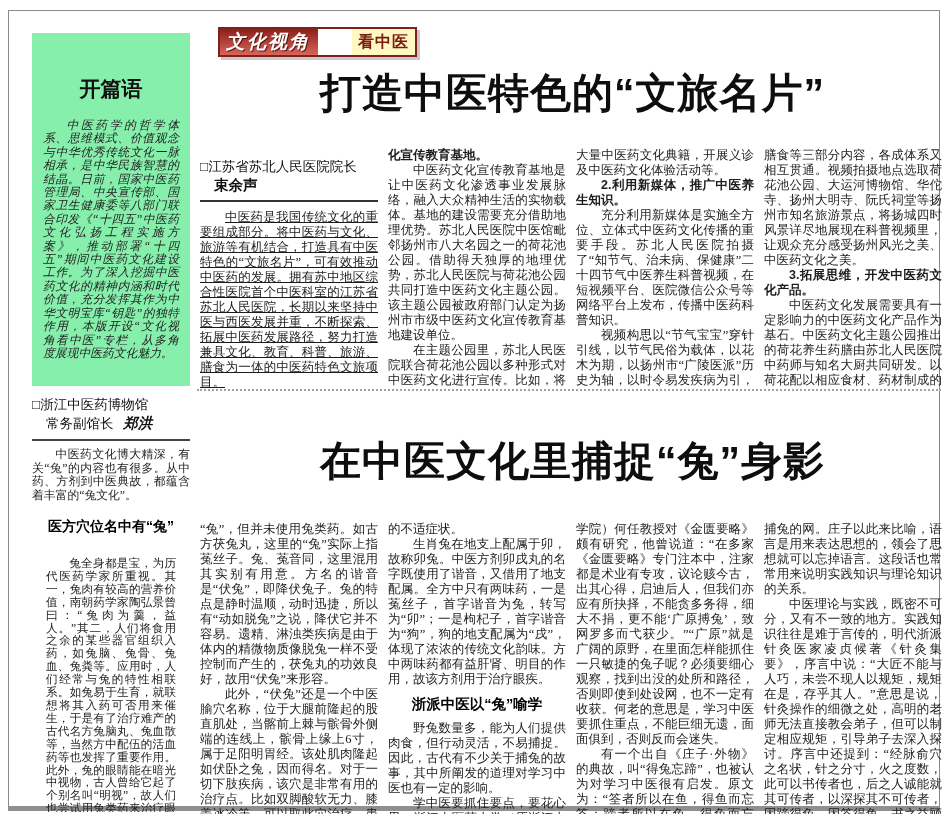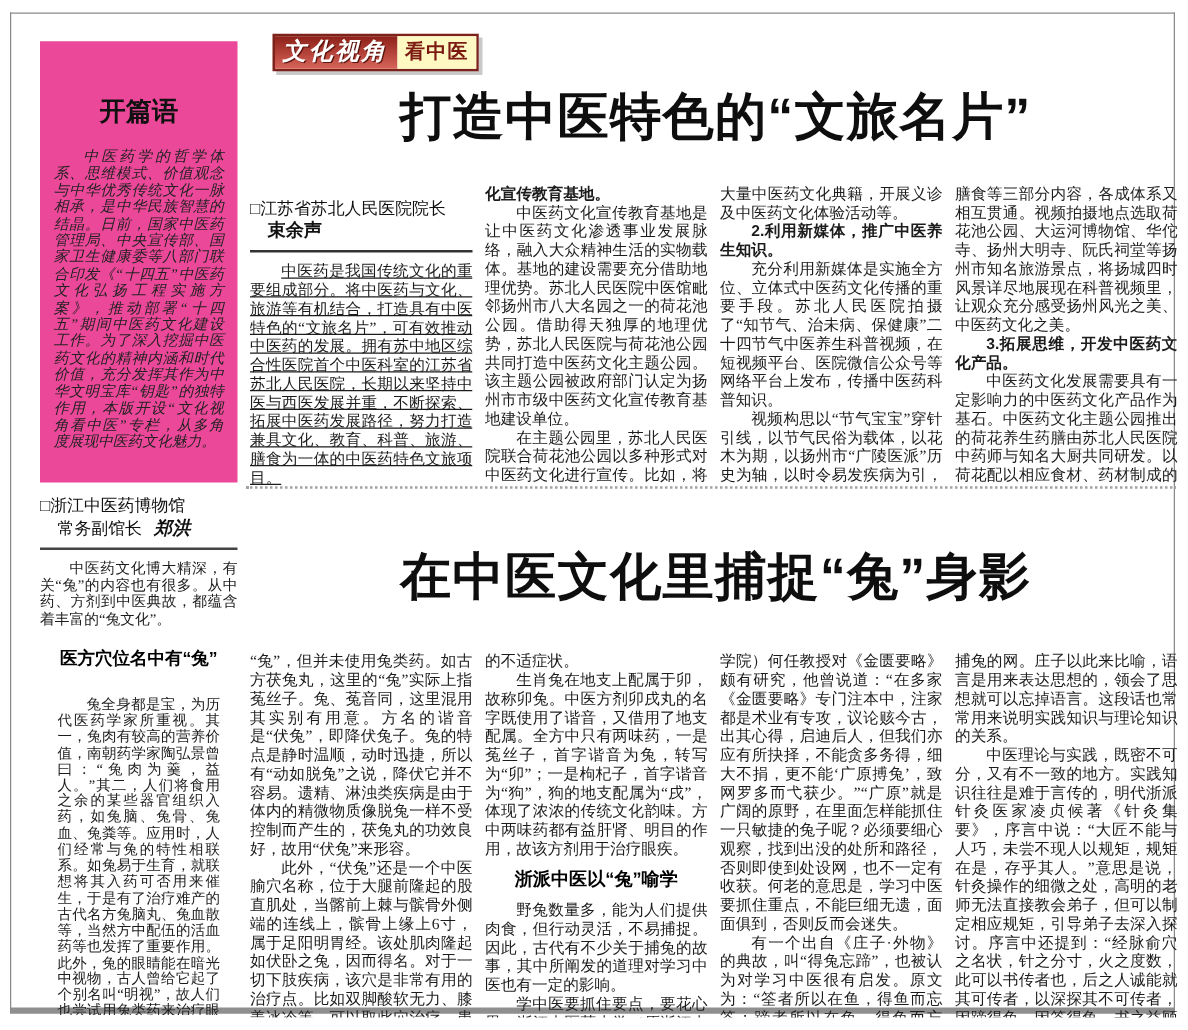--- a/index.html
+++ b/index.html
@@ -3,36 +3,36 @@
 <meta charset="utf-8">
 <style>
   html,body{margin:0;padding:0;background:#fff;}
   #page{position:relative;width:950px;height:824px;background:#fff;overflow:hidden;
         font-family:"Liberation Sans",sans-serif;color:#1c1c1c;}
   #frame{position:absolute;left:8px;top:10px;width:932px;height:801px;
          border:1px solid #8a8a8a;border-bottom:5px solid #8f8f8f;box-sizing:border-box;}
 
   
   .banner{position:absolute;left:218px;top:27px;height:30px;display:flex;align-items:stretch;
-          border:2px solid #7c221a;box-shadow:3px 3px 0 #c9c9c9;box-sizing:border-box;}
+          border:2px solid #7c221a;box-shadow:3px 3px 0 #c9c9c9;box-sizing:border-box;gap:34px;}
   .banner-main{background:linear-gradient(#8c2018,#d8645a);color:#fff;font-weight:bold;
                font-style:italic;font-size:19px;line-height:26px;padding:0 8px 0 6px;
                letter-spacing:2px;text-shadow:1px 1px 0 #5a120c;}
   .banner-sub{background:#fef9c3;color:#7c1a12;font-weight:bold;font-size:16px;
               line-height:26px;padding:0 6px;letter-spacing:1px;}
 
   
   .headline{position:absolute;left:205px;width:735px;text-align:center;font-weight:bold;
             color:#0e0e0e;font-size:41px;line-height:46px;letter-spacing:1px;
             font-family:"Liberation Sans",sans-serif;}
   #headline1{top:70px;}
   #headline2{top:438px;}
 
   
-  .open-box{position:absolute;left:32px;top:33px;width:158px;height:353px;background:#ec4899;
+  .open-box{position:absolute;left:32px;top:33px;width:158px;height:353px;background:#86efac;
             box-sizing:border-box;padding:42px 11px 10px 11px;}
   .open-title{text-align:center;font-weight:bold;font-size:21px;margin-bottom:16px;color:#111;}
   .open-body{font-family:"Liberation Serif",serif;font-style:italic;font-size:11.8px;
              line-height:13.4px;text-align:justify;text-indent:2em;color:#222;}
 
   
   .byline{box-sizing:border-box;font-size:13.5px;line-height:18px;color:#111;
           border-bottom:2px solid #333;padding-bottom:6px;}
   .byline .author{font-weight:bold;font-size:14.5px;padding-left:14px;}
   #byline1{position:absolute;left:200px;top:158px;width:178px;}

